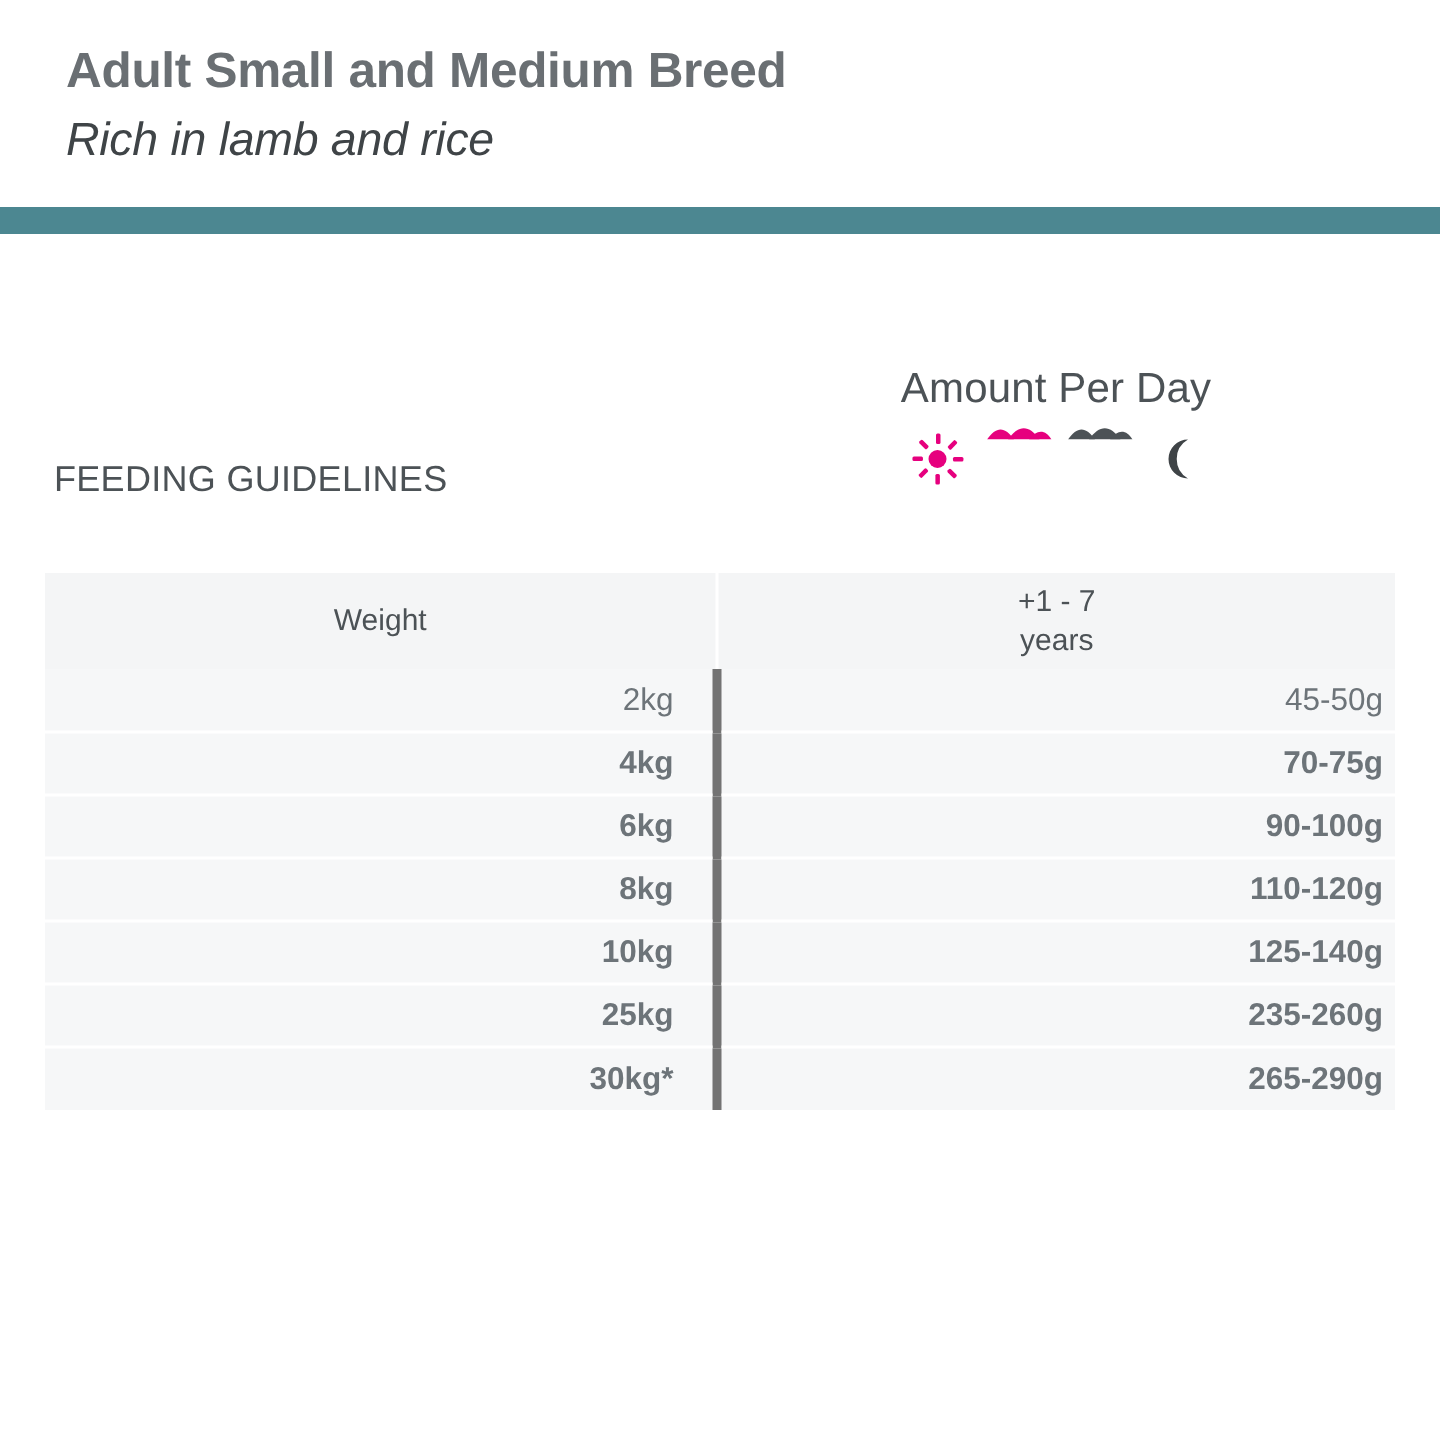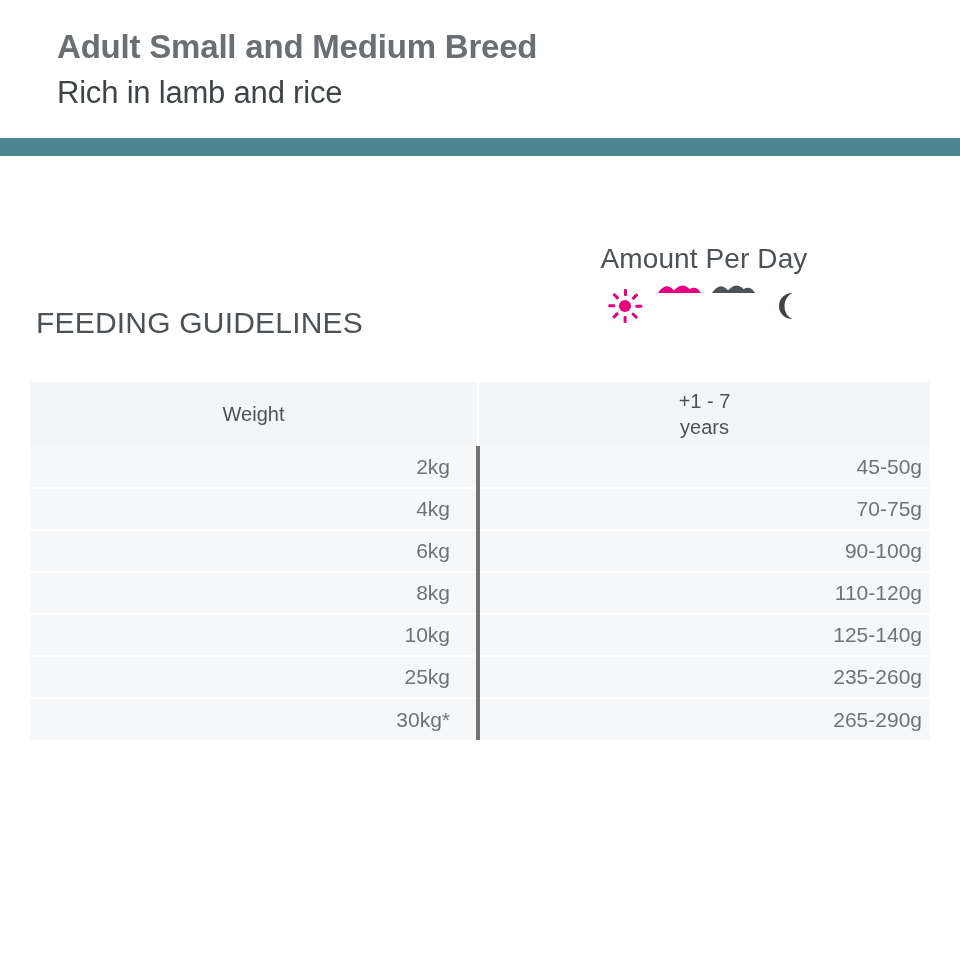--- a/index.html
+++ b/index.html
@@ -15,37 +15,38 @@
     overflow: hidden;
   }
   .page {
     position: relative;
     width: 960px;
     height: 960px;
   }
 
   
   .header {
-    padding: 26px 0 0 57px;
+    padding: 26px 0 0 44px;
   }
   .title {
     font-size: 33px;
     font-weight: bold;
     color: #6a6f73;
     letter-spacing: -0.2px;
     line-height: 1.25;
     margin: 0;
   }
   .subtitle {
     font-size: 31px;
     font-weight: normal;
     color: #3f4447;
     letter-spacing: -0.2px;
     line-height: 1.3;
     margin: 6px 0 0 0;
+    font-style: italic;
   }
   .teal-bar {
     margin-top: 24px;
     width: 960px;
     height: 18px;
     background: #4c8791;
   }
 
   
   .apd-wrap {
@@ -124,21 +125,21 @@
     width: 30px;
     height: 30px;
     position: relative;
   }
 
   
   .fg-title {
     position: absolute;
     left: 36px;
     top: 306px;
-    font-size: 30px;
+    font-size: 24px;
     color: #4c5256;
     letter-spacing: 0.2px;
   }
 
   
   .table {
     position: absolute;
     left: 30px;
     top: 382px;
     width: 900px;
@@ -170,29 +171,30 @@
     background: #f6f7f8;
     color: #6d7479;
     font-size: 21px;
     text-align: right;
     vertical-align: middle;
     padding-right: 10px;
     box-sizing: border-box;
   }
   .row-cell.weight {
     width: 448px;
-    border-right: 4px solid #737373;
+    border-right: 6px solid #737373;
     padding-right: 26px;
   }
   .row-cell.amount {
     width: 452px;
     padding-right: 8px;
   }
   .table tr + tr .row-cell {
     border-top: 2px solid #ffffff;
+    font-weight: bold;
   }
 </style>
 </head>
 <body>
 
 <div class="page">
 
   <div class="header">
     <h1 class="title">Adult Small and Medium Breed</h1>
     <h2 class="subtitle">Rich in lamb and rice</h2>

